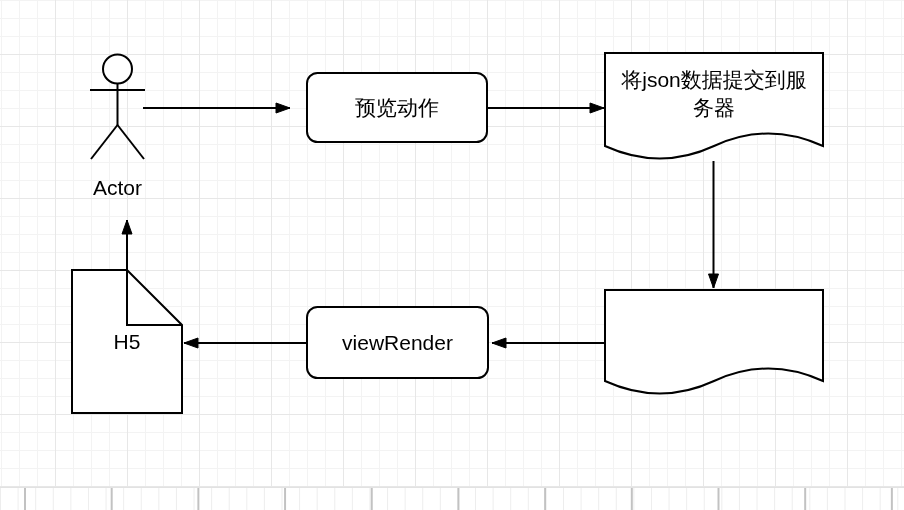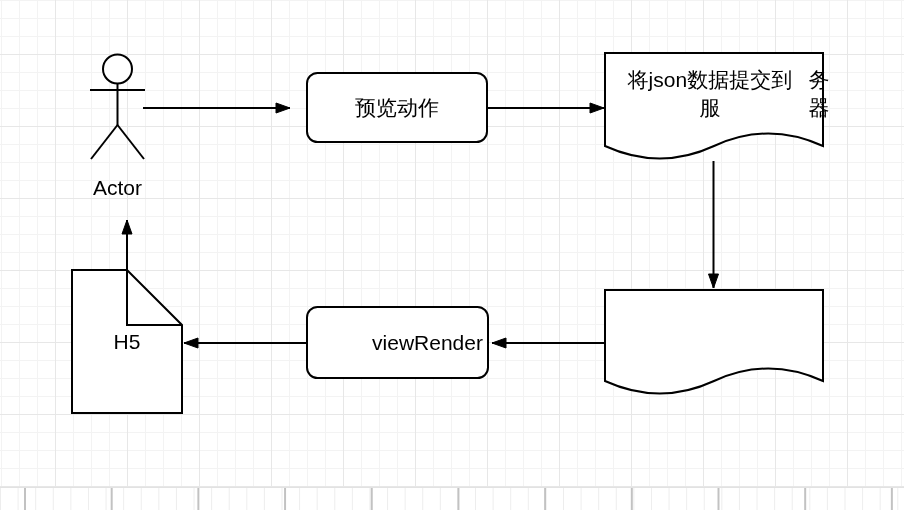--- a/index.html
+++ b/index.html
@@ -59,23 +59,22 @@
     display: flex;
     align-items: center;
     justify-content: center;
     text-align: center;
     font-size: 21px;
     line-height: 28px;
     color: #000000;
     white-space: nowrap;
   }
   .label.multiline {
-    flex-direction: row;
+    flex-direction: column;
     white-space: normal;
-    padding-left: 16px;
   }
 </style>
 </head>
 <body>
 
 <div class="canvas">
 
   <div class="page-strip"></div>
 
   <svg class="diagram-layer" viewBox="0 0 904 510" xmlns="http://www.w3.org/2000/svg">
@@ -129,17 +128,17 @@
   <div class="label" style="left:307px; top:73px; width:180px; height:69px;">预览动作</div>
 
   <div class="label" style="left:57px; top:176px; width:121px; height:24px;">Actor</div>
 
   <div class="label multiline" style="left:605px; top:65px; width:218px; height:57px;">
     <div>将json数据提交到服</div>
     <div>务器</div>
   </div>
 
 
-  <div class="label" style="left:307px; top:307px; width:181px; height:71px;margin-left:30px;">viewRender</div>
+  <div class="label" style="left:307px; top:307px; width:181px; height:71px;">viewRender</div>
 
   <div class="label" style="left:72px; top:330px; width:110px; height:24px;">H5</div>
 
 </div>
 
 </body></html>

